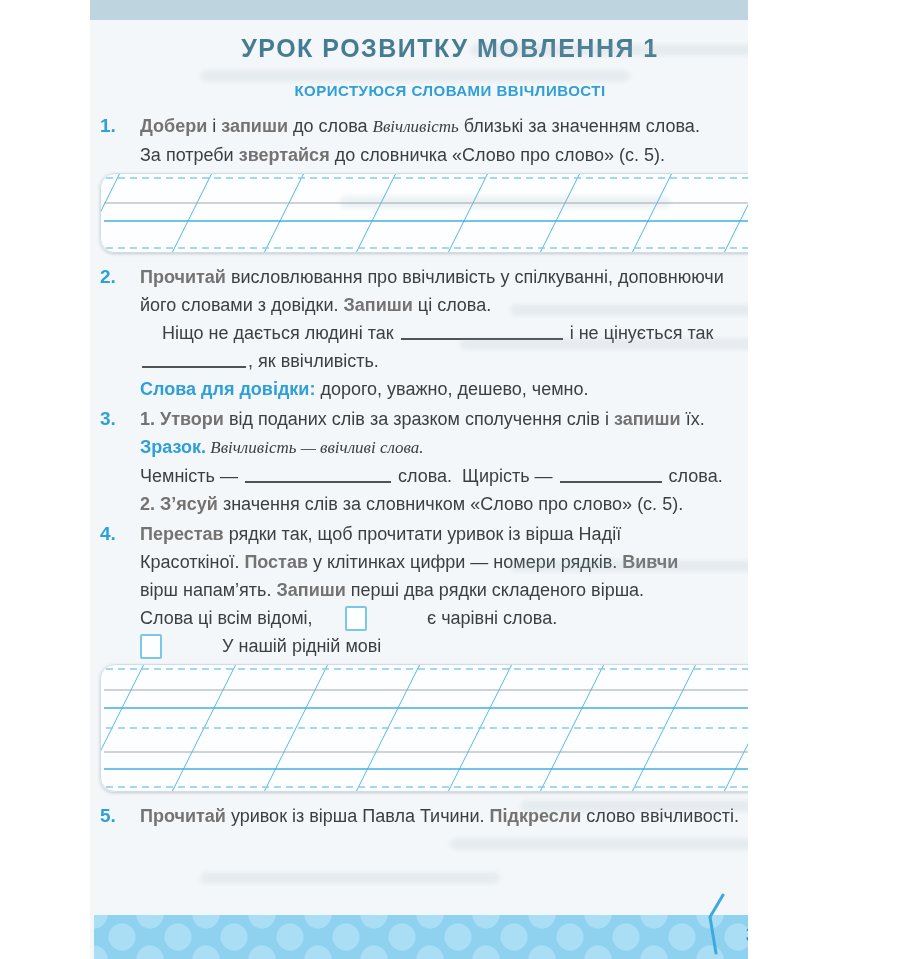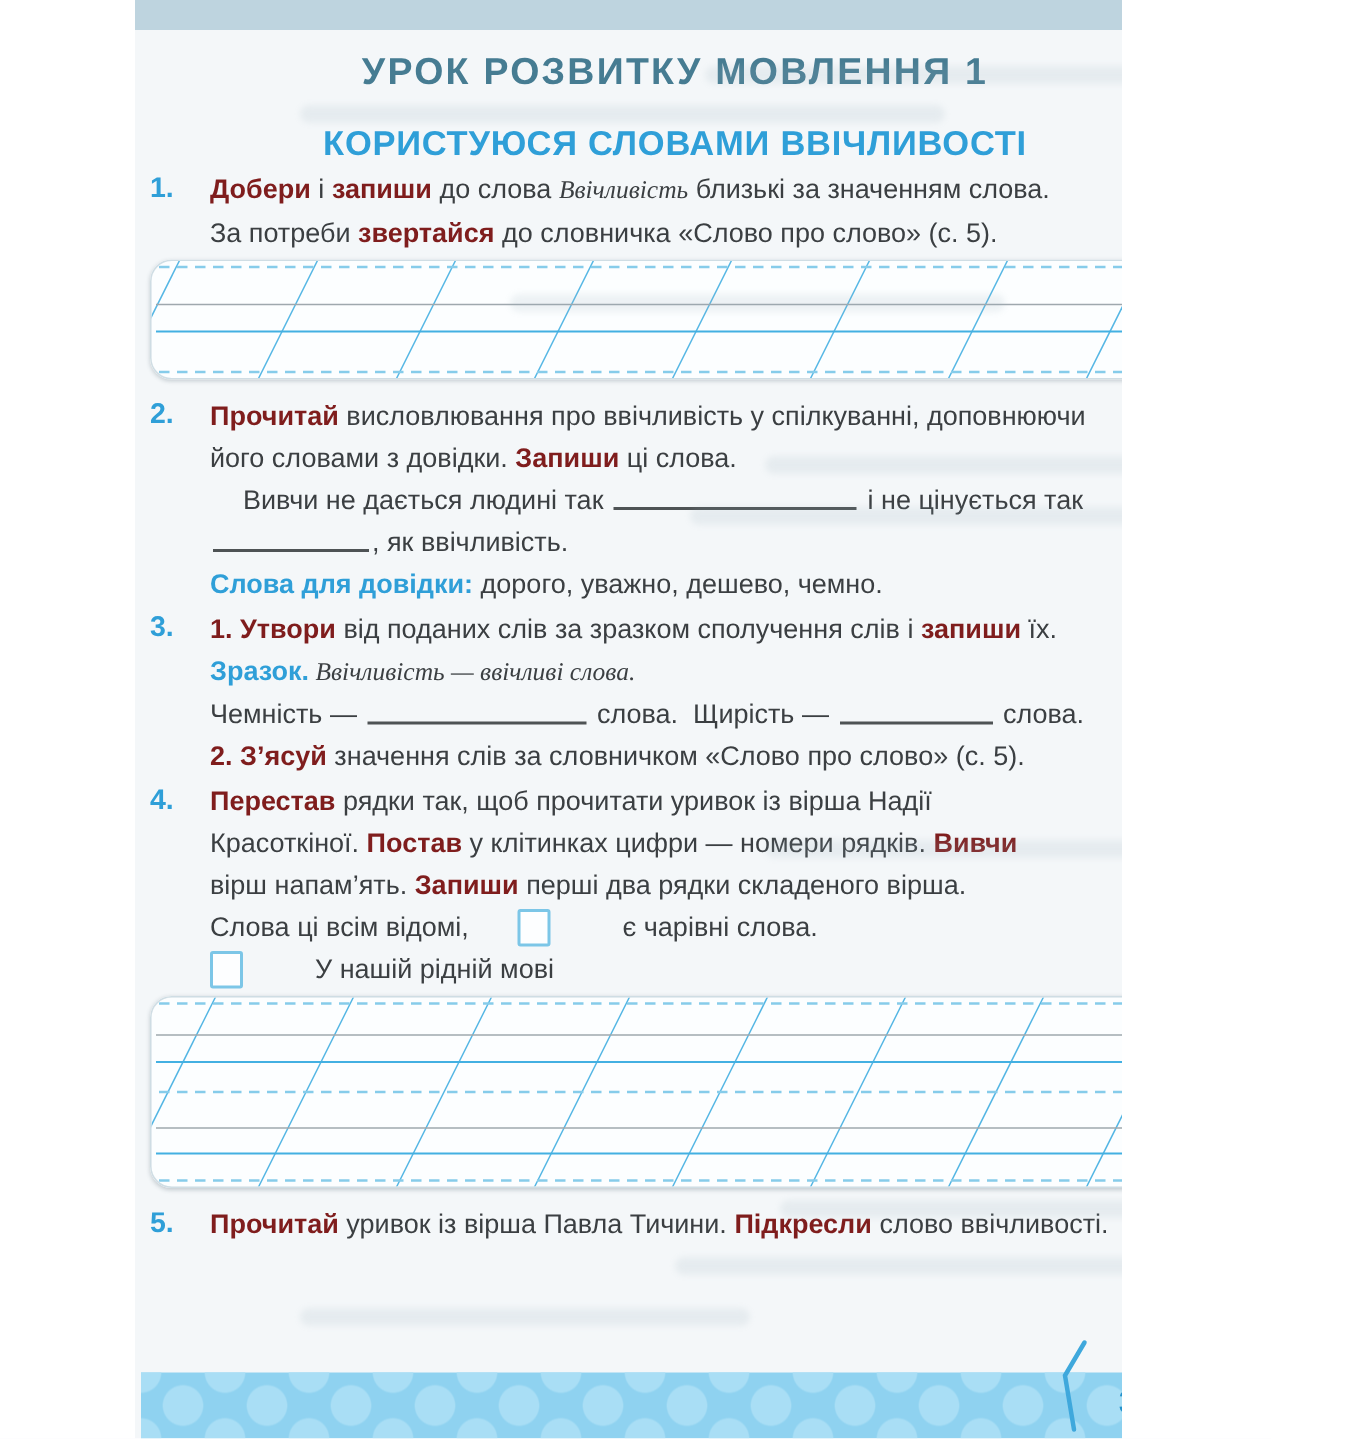--- a/index.html
+++ b/index.html
@@ -5,36 +5,36 @@
   html,body{margin:0;padding:0;background:#ffffff;}
   .canvas{position:relative;width:748px;height:959px;background:#ffffff;overflow:hidden;
           font-family:"Liberation Sans",sans-serif;}
   .page{position:absolute;left:90px;top:0;width:720px;height:959px;background:var(--c-page,#f4f7f9);}
   .page::after{content:"";position:absolute;top:0;right:-3px;width:5px;height:100%;
           background:linear-gradient(to right,rgba(70,90,100,.12),rgba(255,255,255,0));}
   .band-top{position:absolute;top:0;left:0;right:0;height:20px;background:var(--c-band-top,#bed4df);}
   .title{margin:0;position:absolute;top:34px;left:0;right:0;text-align:center;
          font-size:25px;font-weight:bold;color:var(--c-title,#467c92);letter-spacing:1.5px;}
   .subtitle{margin:0;position:absolute;top:82px;left:0;right:0;text-align:center;
-         font-size:23px;font-weight:bold;color:var(--c-accent,#2f9fd8);letter-spacing:.5px;}
+         font-size:15px;font-weight:bold;color:var(--c-accent,#2f9fd8);letter-spacing:.5px;}
   .exercises{position:absolute;top:112px;left:10px;width:685px;}
   .ex{display:flex;margin-bottom:2px;}
   .ex .num{width:40px;flex:0 0 40px;font-weight:bold;color:var(--c-accent,#2f9fd8);
          font-size:19px;line-height:28px;}
   .ex .body{flex:1;font-size:18px;line-height:28px;color:var(--c-body,#3b3f42);}
   .line{margin:0;}
-  .r-b{font-weight:bold;color:#7f1d1d;}
+  .r-b{font-weight:bold;color:#737373;}
   .r-i{font-style:italic;font-family:"Liberation Serif",serif;font-size:17px;}
   .r-c{color:var(--c-accent,#2f9fd8);margin-top:16px;}
   .blank{display:inline-block;border-bottom:2px solid #4e5355;margin:0 2px;transform:translateY(1px);}
   .box{display:inline-block;box-sizing:border-box;width:22px;height:25px;
        border:2px solid var(--c-box,#7cc6e7);background:#fdfeff;border-radius:2px;vertical-align:middle;}
   .pair{display:flex;align-items:center;height:28px;}
   .pair .lt{width:205px;flex:0 0 205px;}
-  .pair .rt{margin-left:48px;}
+  .pair .rt{margin-left:60px;}
   .pair .bx-r{margin-left:auto;}
   .area-wrap{margin:4px 0 8px -40px;width:668px;border-radius:14px;
        box-shadow:0 1px 3px rgba(80,100,112,.3);}
   .area-wrap svg{display:block;border-radius:14px;}
   .poem{padding-top:1px;}
   .poem p{margin:0 0 0 65px;line-height:27px;}
   .band-footer{position:absolute;bottom:0;left:4px;right:0;height:44px;
        background-color:var(--c-band-footer,#8fd2f0);
        background-image:radial-gradient(circle,var(--c-dot,#abdff6) 13px,rgba(0,0,0,0) 14px),
                         radial-gradient(circle,var(--c-dot,#abdff6) 13px,rgba(0,0,0,0) 14px);
@@ -85,21 +85,21 @@
                 <rect x="0.5" y="0.5" width="667" height="79" rx="14" fill="none" stroke="#cfdde4"></rect>
               </svg>
             </div>
           </div>
         </section>
         <section class="ex">
           <span class="num">2.</span>
           <div class="body">
             <p class="line"><span class="r-b ">Прочитай</span><span class=""> висловлювання про ввічливість у спілкуванні, доповнюючи</span></p>
             <p class="line"><span class="">його словами з довідки. </span><span class="r-b ">Запиши</span><span class=""> ці слова.</span></p>
-            <p class="line" style="padding-left: 22px;"><span class="">Вивчи не дається людині так </span><span class="blank" style="width: 162px;"></span><span class=""> і не цінується так</span></p>
+            <p class="line" style="padding-left: 22px;"><span class="">Ніщо не дається людині так </span><span class="blank" style="width: 162px;"></span><span class=""> і не цінується так</span></p>
             <p class="line"><span class="blank" style="width: 104px;"></span><span class="">, як ввічливість.</span></p>
             <p class="line"><span class="r-b r-c">Слова для довідки:</span><span class=""> дорого, уважно, дешево, чемно.</span></p>
           </div>
         </section>
         <section class="ex">
           <span class="num">3.</span>
           <div class="body">
             <p class="line"><span class="r-b ">1. Утвори</span><span class=""> від поданих слів за зразком сполучення слів і </span><span class="r-b ">запиши</span><span class=""> їх.</span></p>
             <p class="line"><span class="r-b r-c">Зразок.</span><span class="r-i "> Ввічливість — ввічливі слова.</span></p>
             <p class="line"><span class="">Чемність — </span><span class="blank" style="width: 146px;"></span><span class=""> слова.&nbsp;&nbsp;Щирість — </span><span class="blank" style="width: 102px;"></span><span class=""> слова.</span></p>

